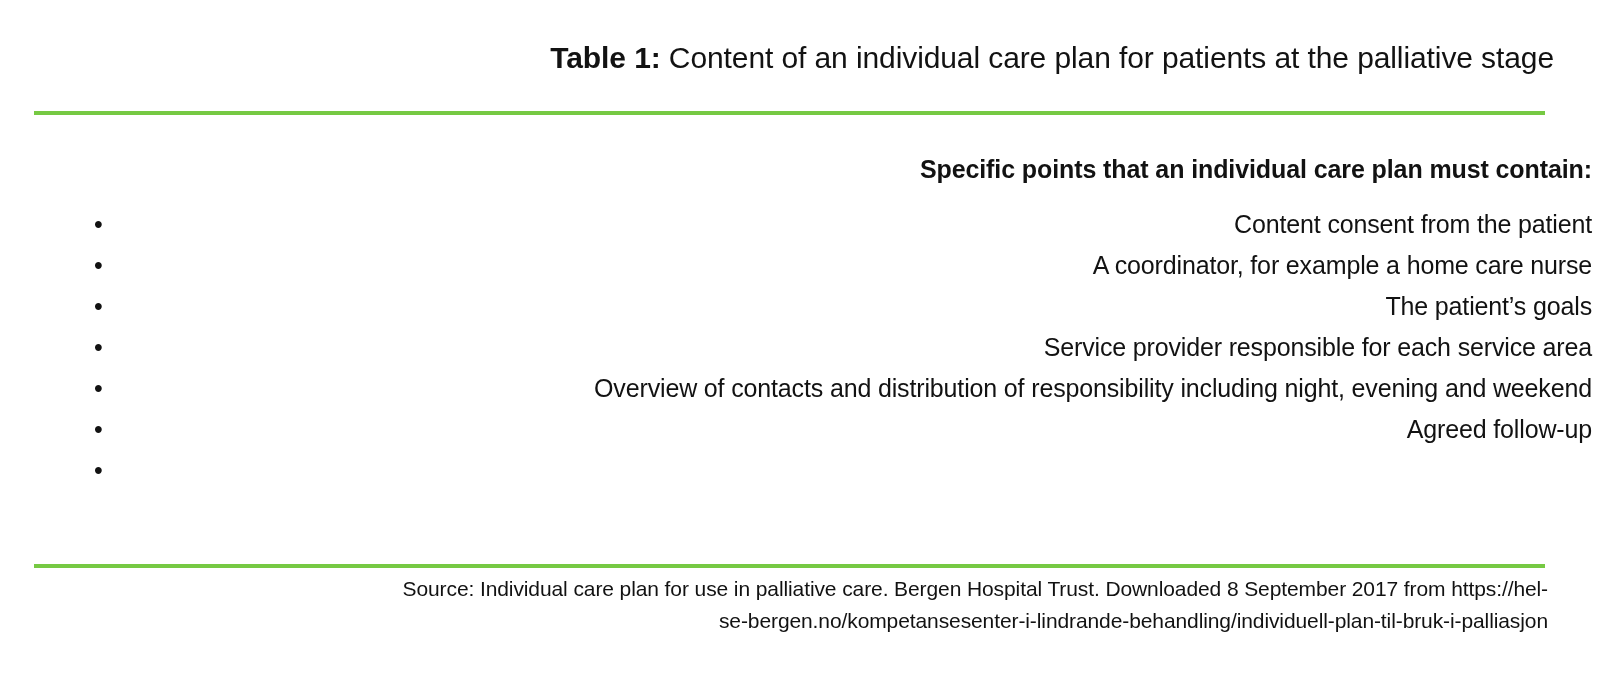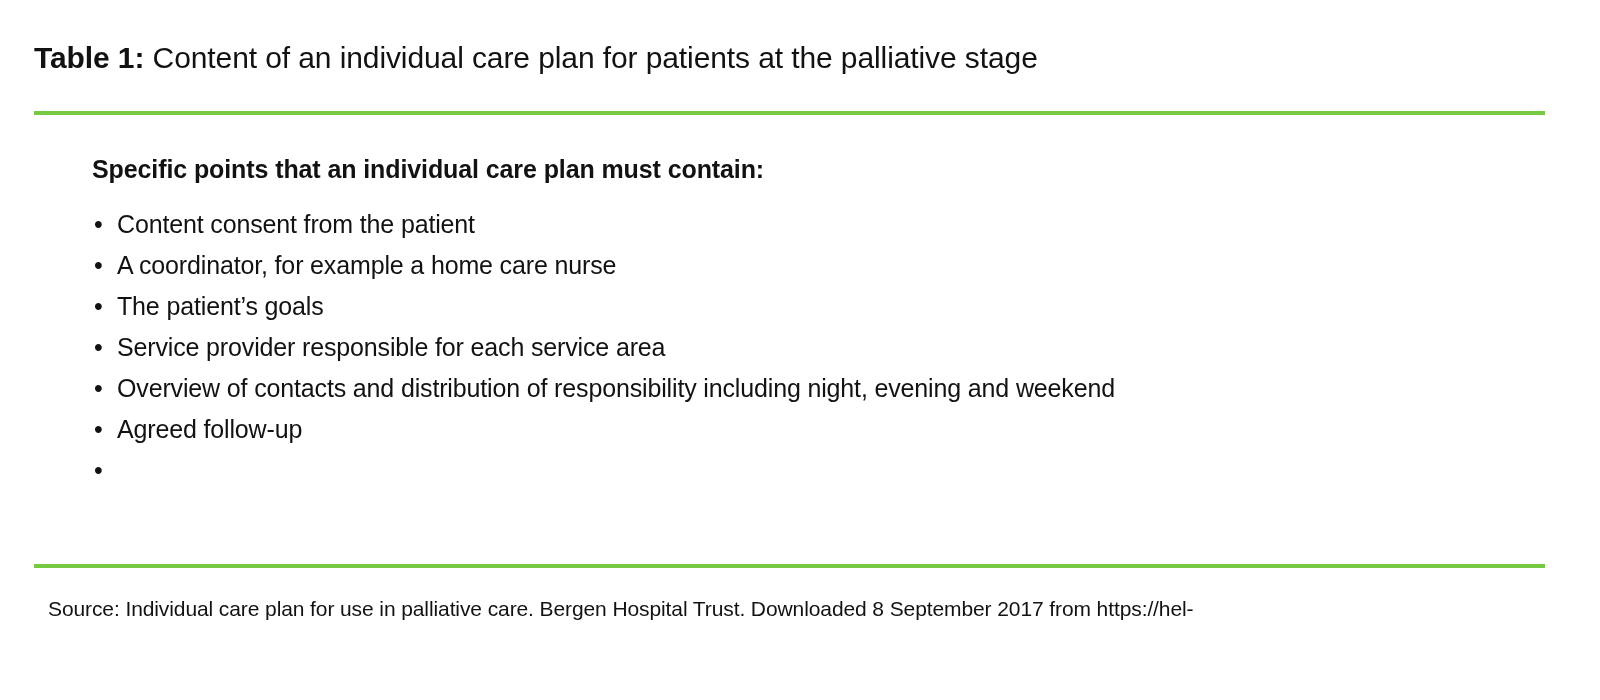--- a/index.html
+++ b/index.html
@@ -15,20 +15,21 @@
     color: #1a1a1a;
     -webkit-font-smoothing: antialiased;
   }
 
   .table-figure {
     position: relative;
     width: 1600px;
     height: 700px;
     box-sizing: border-box;
     padding: 0;
+    text-align: right;
   }
 
   
   .caption {
     position: absolute;
     left: 34px;
     top: 38px;
     width: 1520px;
     font-size: 30px;
     line-height: 40px;
@@ -99,21 +100,21 @@
     white-space: normal;
   }
   .bullet-list li .line-2 {
     display: block;
   }
 
   
   .source-note {
     position: absolute;
     left: 48px;
-    top: 593px;
+    top: 573px;
     width: 1500px;
     font-size: 21px;
     line-height: 32px;
     font-weight: 400;
     color: #121212;
     letter-spacing: -0.1px;
   }
   .source-note .src-line {
     display: block;
     white-space: nowrap;
@@ -164,15 +165,16 @@
         <span class="bullet-dot">•</span>
       </li>
 
     </ul>
   </div>
 
   <div class="rule rule-bottom"></div>
 
   <div class="source-note">
     <span class="src-line">Source: Individual care plan for use in palliative care. Bergen Hospital Trust. Downloaded 8 September 2017 from https://hel-</span>
+    <span class="src-line">se-bergen.no/kompetansesenter-i-lindrande-behandling/individuell-plan-til-bruk-i-palliasjon</span>
   </div>
 
 </div>
 
 </body></html>

